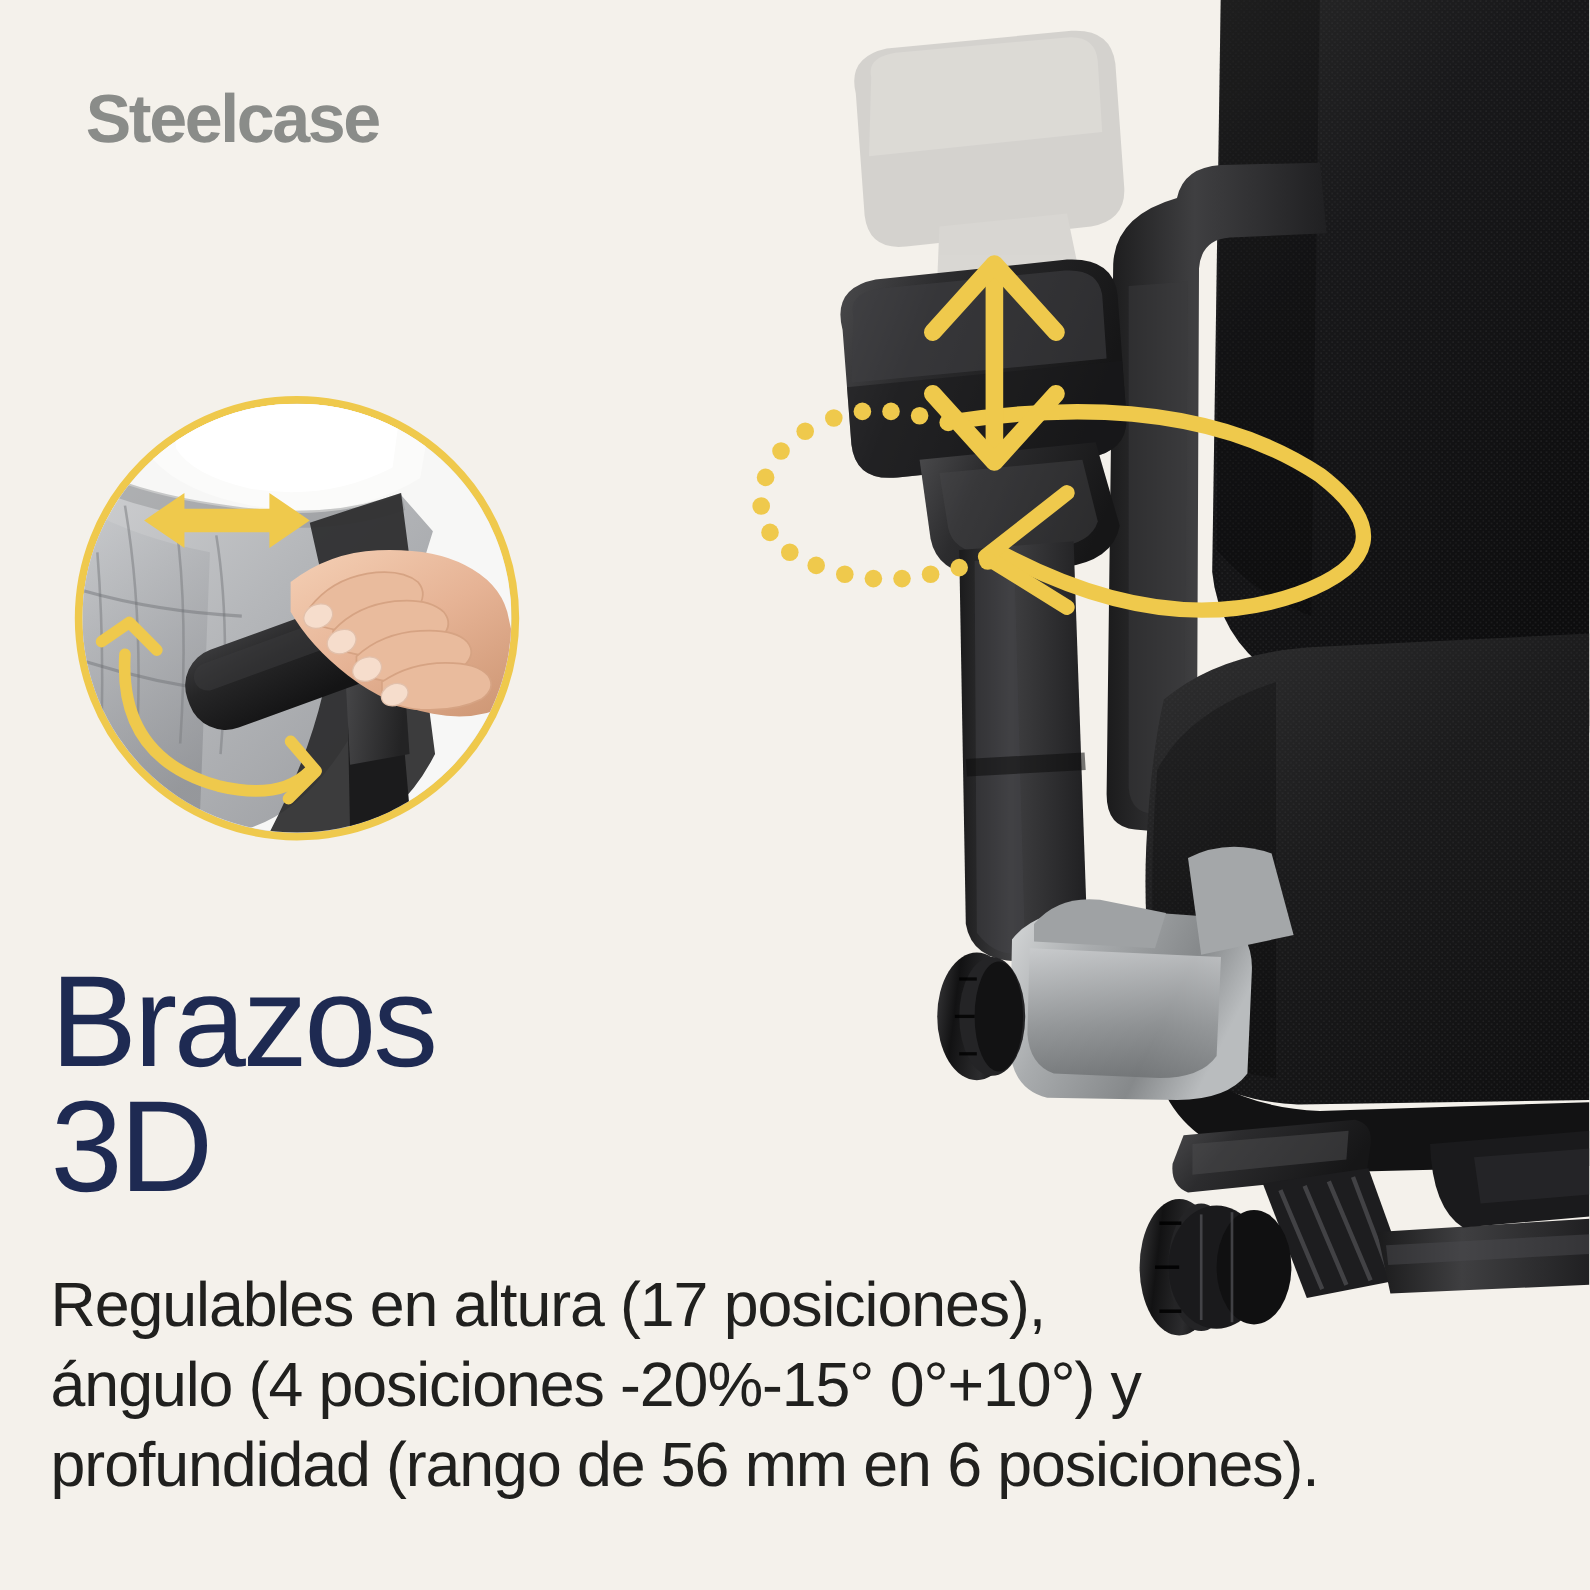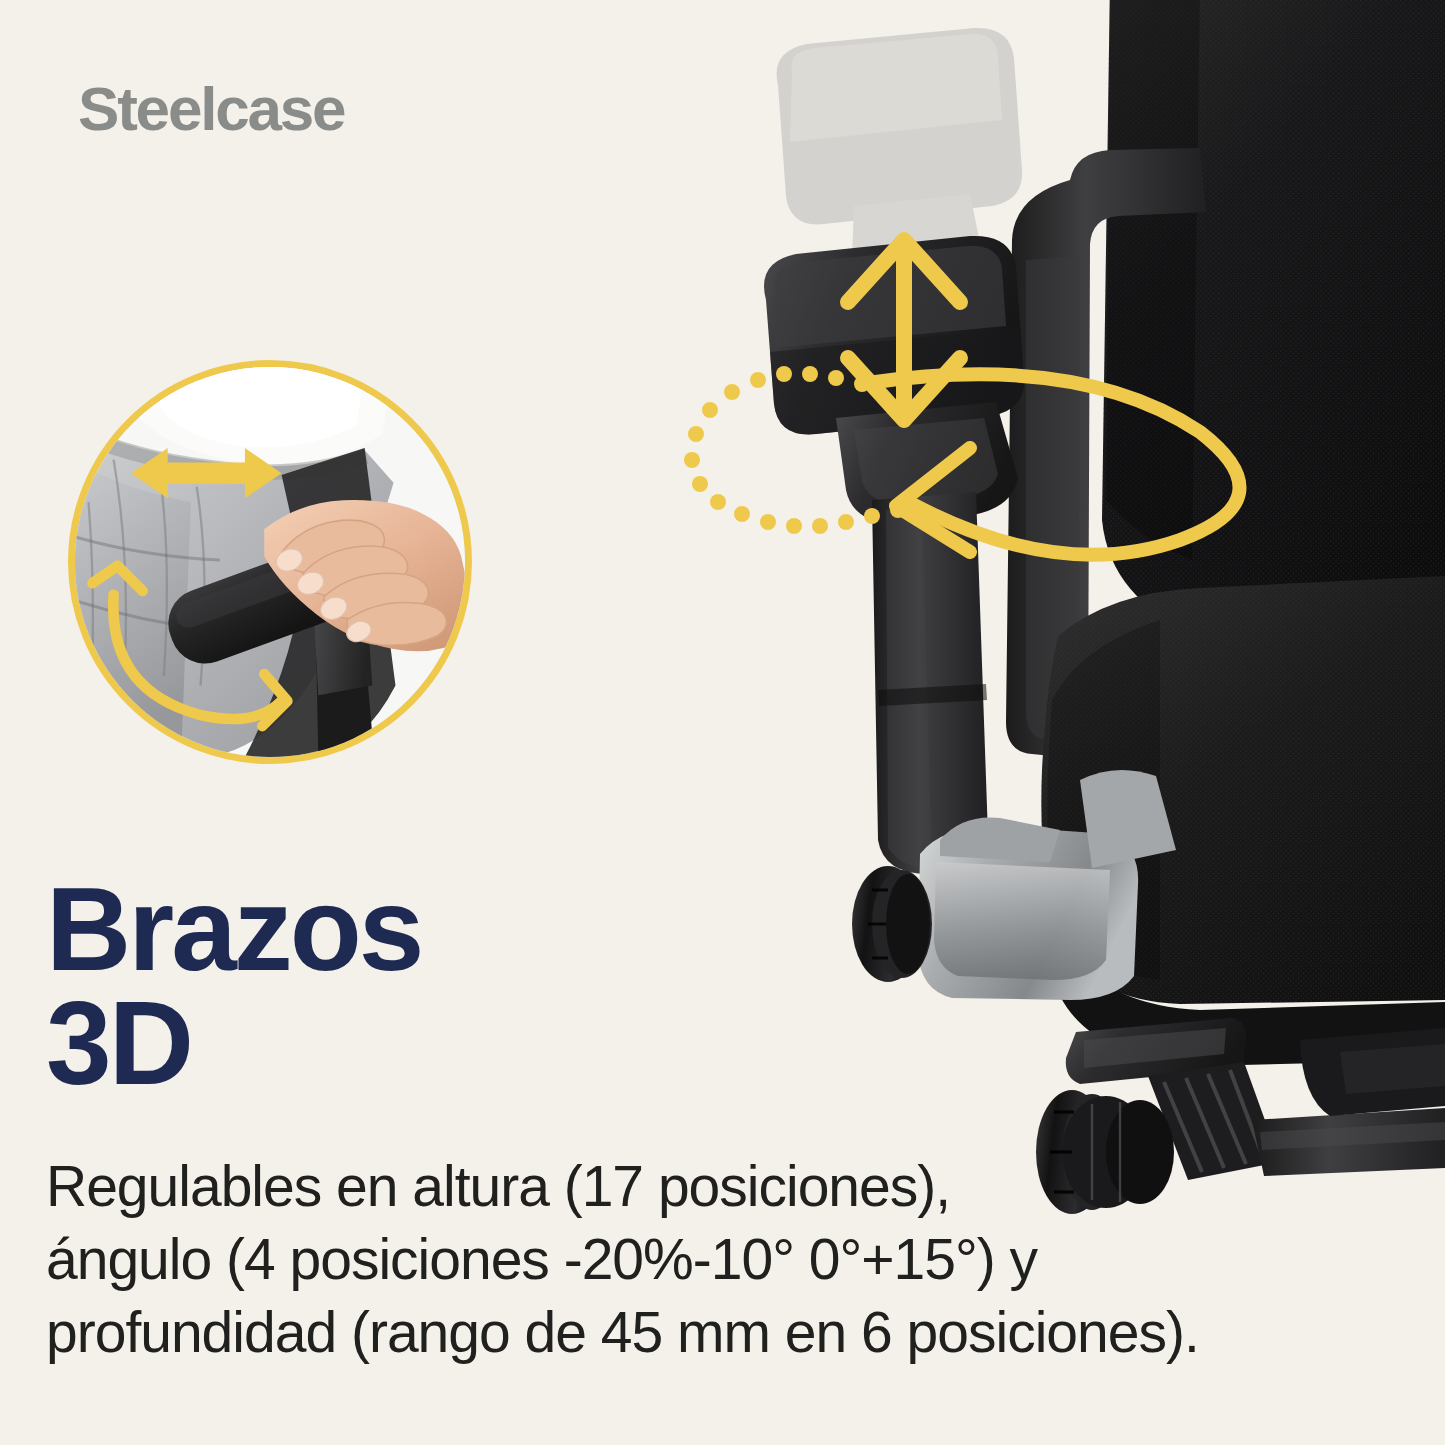--- a/index.html
+++ b/index.html
@@ -16,21 +16,21 @@
     position:absolute;left:78px;top:78px;
     font-family:"Liberation Sans", sans-serif;
     font-size:62px;font-weight:bold;letter-spacing:-2.2px;
     color:#8A8C89;
     line-height:1;
   }
 
   
   .headline{
     position:absolute;left:46px;top:872px;
-    font-size:118px;font-weight:bold;line-height:0.97;
+    font-size:118px;font-weight:normal;line-height:0.97;
     letter-spacing:-3px;
     color:#1E2A52;
     white-space:pre-line;
   }
 
   
   .bodycopy{
     position:absolute;left:46px;top:1150px;width:1360px;
     font-size:57px;line-height:1.28;
     letter-spacing:-1.0px;
@@ -345,17 +345,17 @@
         <polyline points="208,358 264,420 320,358"></polyline>
       </g>
     </svg>
   </div>
 
   <div class="headline">Brazos
 3D</div>
 
   <div class="bodycopy">
     <span class="ln">Regulables en altura (17 posiciones),</span>
-    <span class="ln">ángulo (4 posiciones -20%-10° 0°+15°) y</span>
-    <span class="ln">profundidad (rango de 45 mm en 6 posiciones).</span>
+    <span class="ln">ángulo (4 posiciones -20%-15° 0°+10°) y</span>
+    <span class="ln">profundidad (rango de 56 mm en 6 posiciones).</span>
   </div>
 
 </div>
 
 </body></html>

